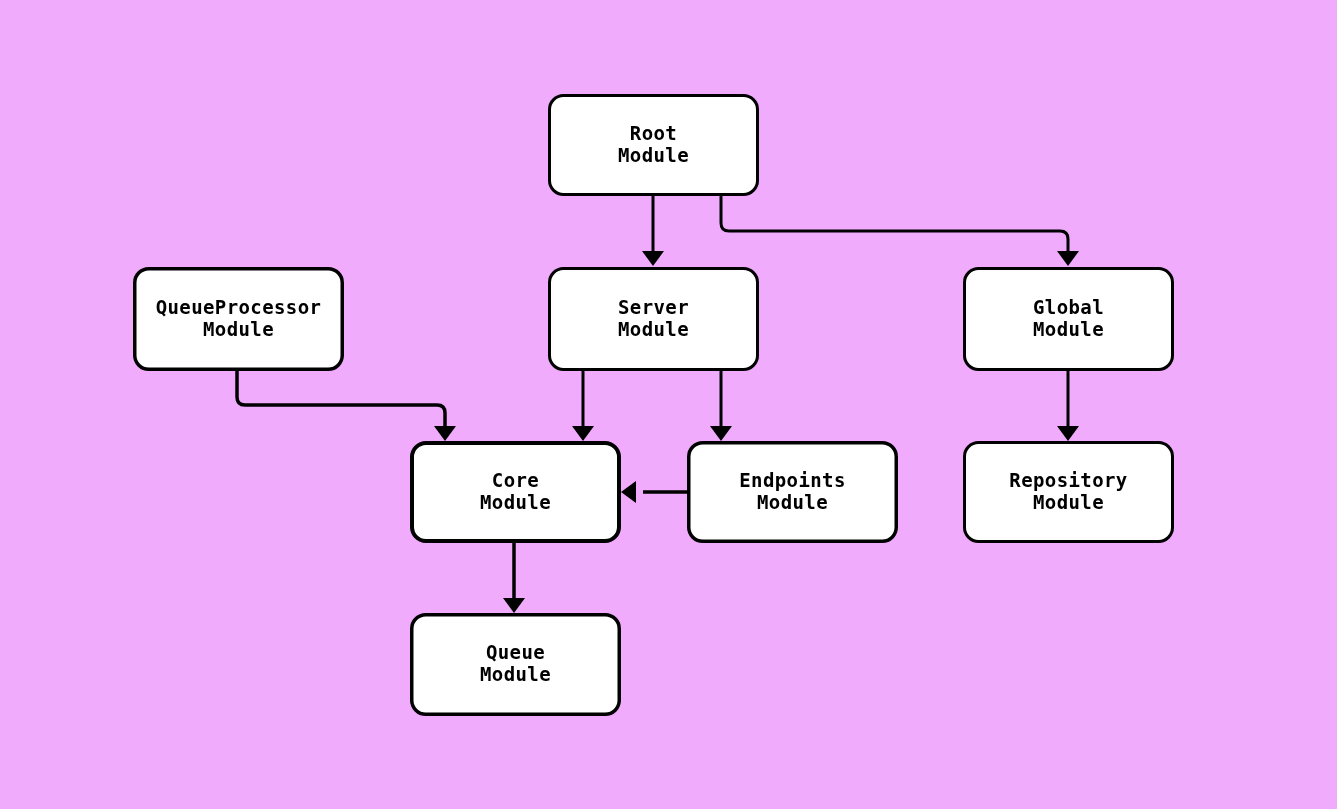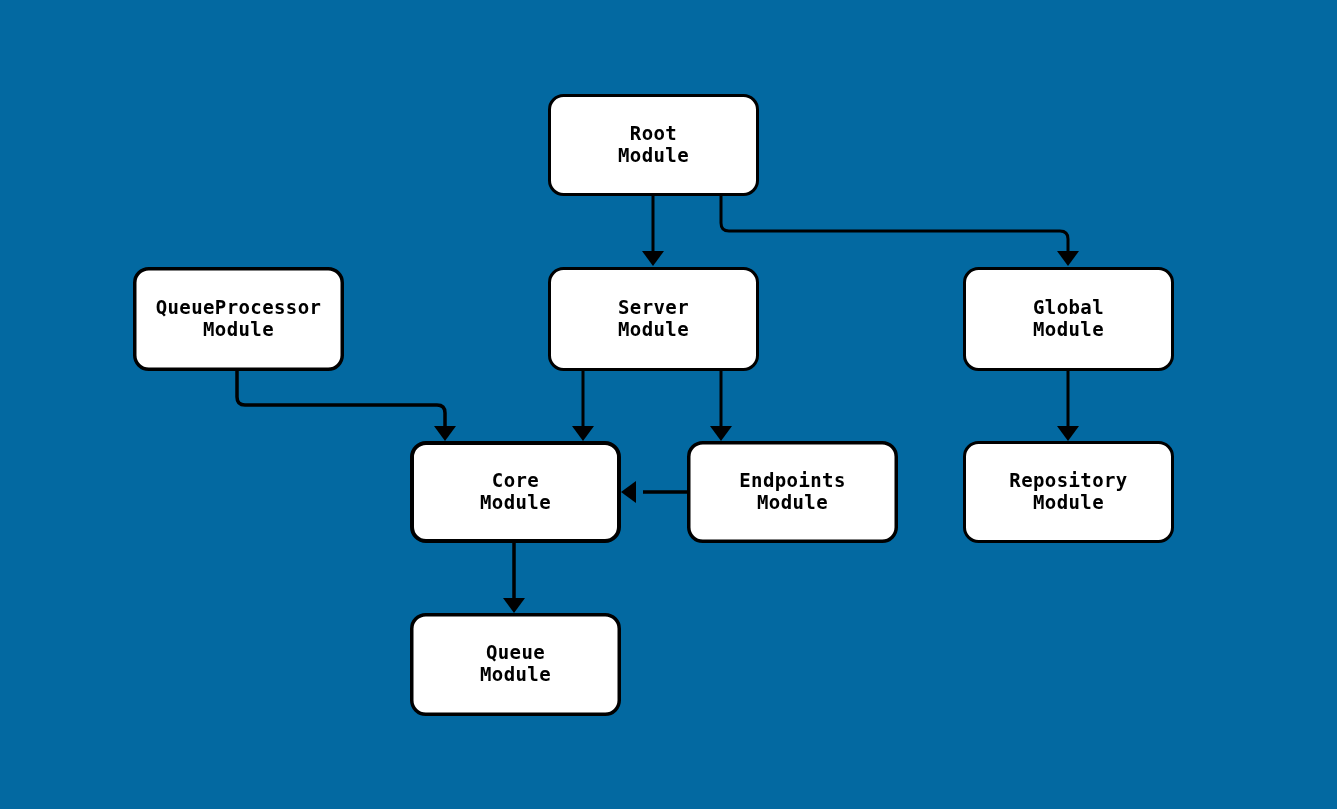--- a/index.html
+++ b/index.html
@@ -11,21 +11,21 @@
   body {
     width: 1337px;
     height: 809px;
     font-family: "DejaVu Sans Mono", "Liberation Mono", monospace;
     overflow: hidden;
   }
   #diagram-root {
     position: relative;
     width: 1337px;
     height: 809px;
-    background: #0369a1;
+    background: #f0abfc;
   }
   svg#diagram-canvas {
     position: absolute;
     top: 0;
     left: 0;
     width: 1337px;
     height: 809px;
     display: block;
   }
   .node-box {

